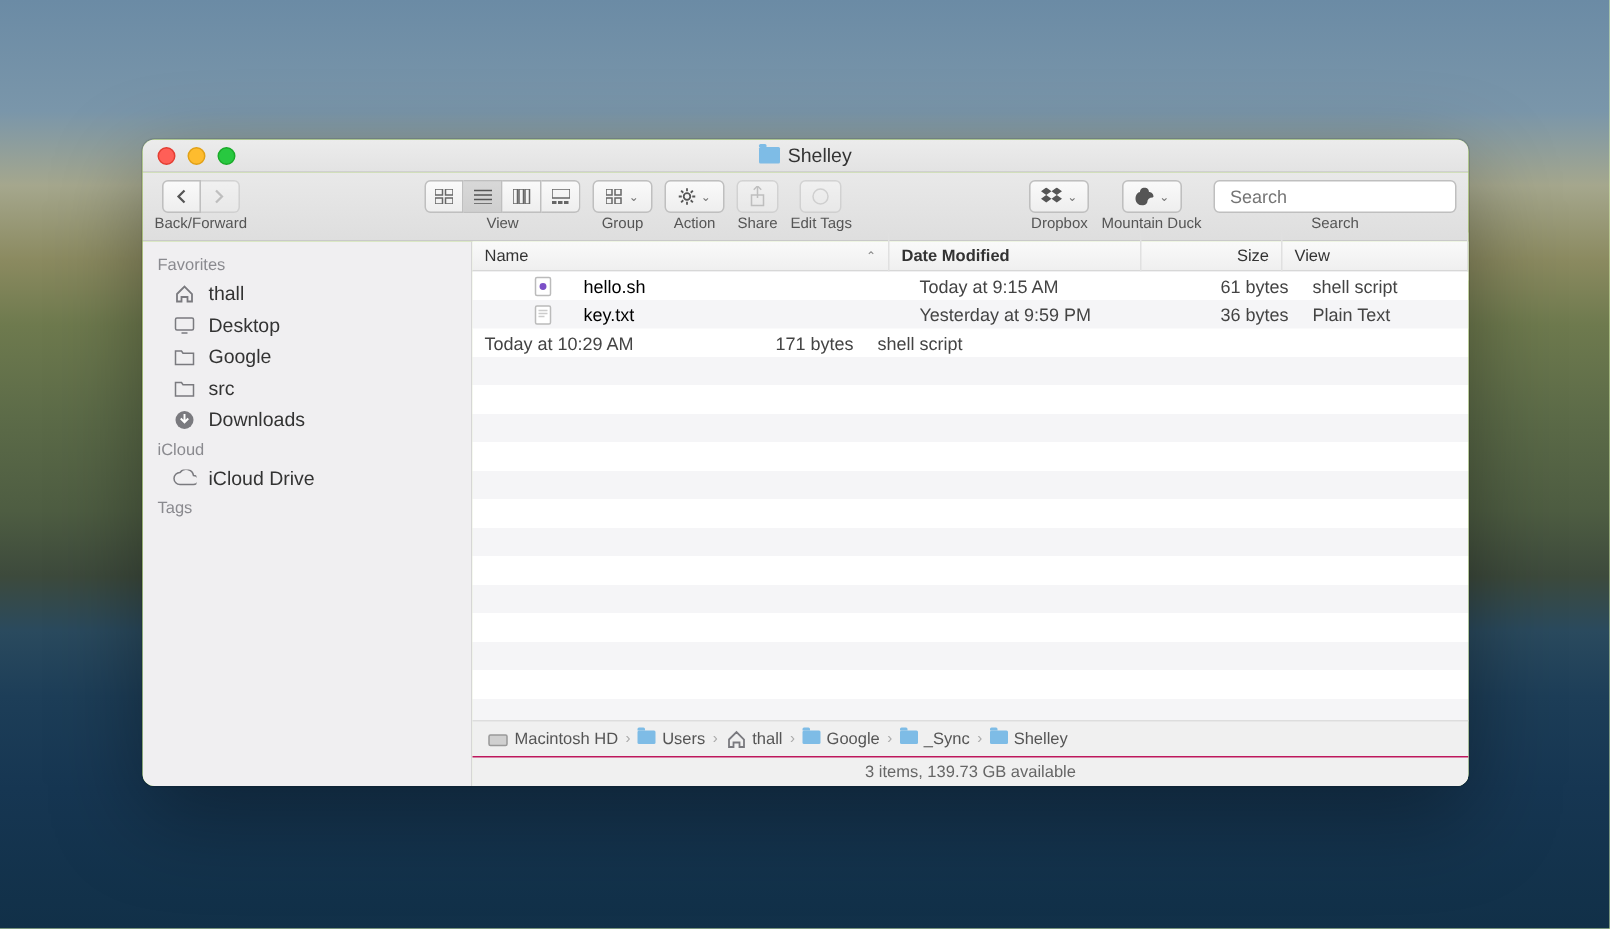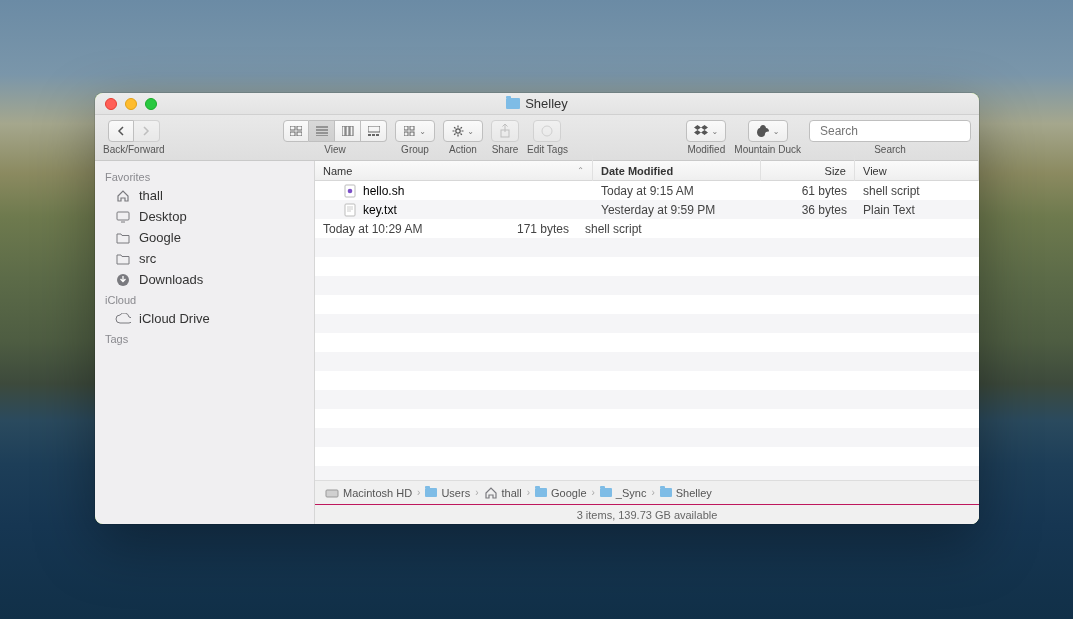--- a/index.html
+++ b/index.html
@@ -112,21 +112,21 @@
 .col.name { width: 278px; justify-content:space-between;}
 .col.date { width: 168px; font-weight: bold; }
 .col.size { width: 94px; justify-content:flex-end;}
 .col.kind { flex:1; }
 .sort-caret{ font-size:8px; color:#888;}
 
 .rows { flex:1; overflow:auto; }
 .row { height: 19px; display:flex; align-items:center; font-size:12px; }
 .row:nth-child(even){ background:#f5f5f7; }
 .cell { padding:0 8px; }
-.cell.name { width:278px; display:flex; align-items:center; gap:6px; padding-left:28px;}
+.cell.name { width:278px; display:flex; align-items:center; gap:20px; padding-left:28px;margin-left:12px;}
 .cell.date { width:168px; color:#444;}
 .cell.size { width:94px; text-align:right; color:#444;}
 .cell.kind { flex:1; color:#444;}
 .file-icon { width:14px; height:14px; display:flex; align-items:center; justify-content:center;}
 
 .pathbar {
   height: 24px; background:#f0f0f0; border-top:1px solid #ddd;
   display:flex; align-items:center; gap:5px;
   padding:0 10px; font-size:11px; color:#555;
 }
@@ -272,21 +272,21 @@
 
     <div class="spacer"></div>
 
     <div class="tool-group">
       <div class="btn single drop">
         <svg width="14" height="12" viewBox="0 0 14 12">
             <path d="M3.5 0L0 2.5 3.5 5 7 2.5zM10.5 0L7 2.5 10.5 5 14 2.5zM0 7.5L3.5 10 7 7.5 3.5 5zM7 7.5L10.5 10 14 7.5 10.5 5z" fill="#555"></path>
           </svg>
         <span class="caret">⌄</span>
       </div>
-      <div class="tool-label">Modified</div>
+      <div class="tool-label">Dropbox</div>
     </div>
 
     <div class="tool-group">
       <div class="btn single drop">
         <svg width="14" height="12" viewBox="0 0 14 12">
             <path d="M4 3c0-1.5 1.2-3 3-3s3 1.5 3 3c1.8 0 3 1.5 3 3 0 .3-.3.6-.6.6-2.2 0-3.4 1.4-3.4 2.4 0 1.5-1.4 3-3.5 3C3 12 1 10 1 7.5 1 5 2.5 3 4 3z" fill="#555"></path>
           </svg>
         <span class="caret">⌄</span>
       </div>
       <div class="tool-label">Mountain Duck</div>

